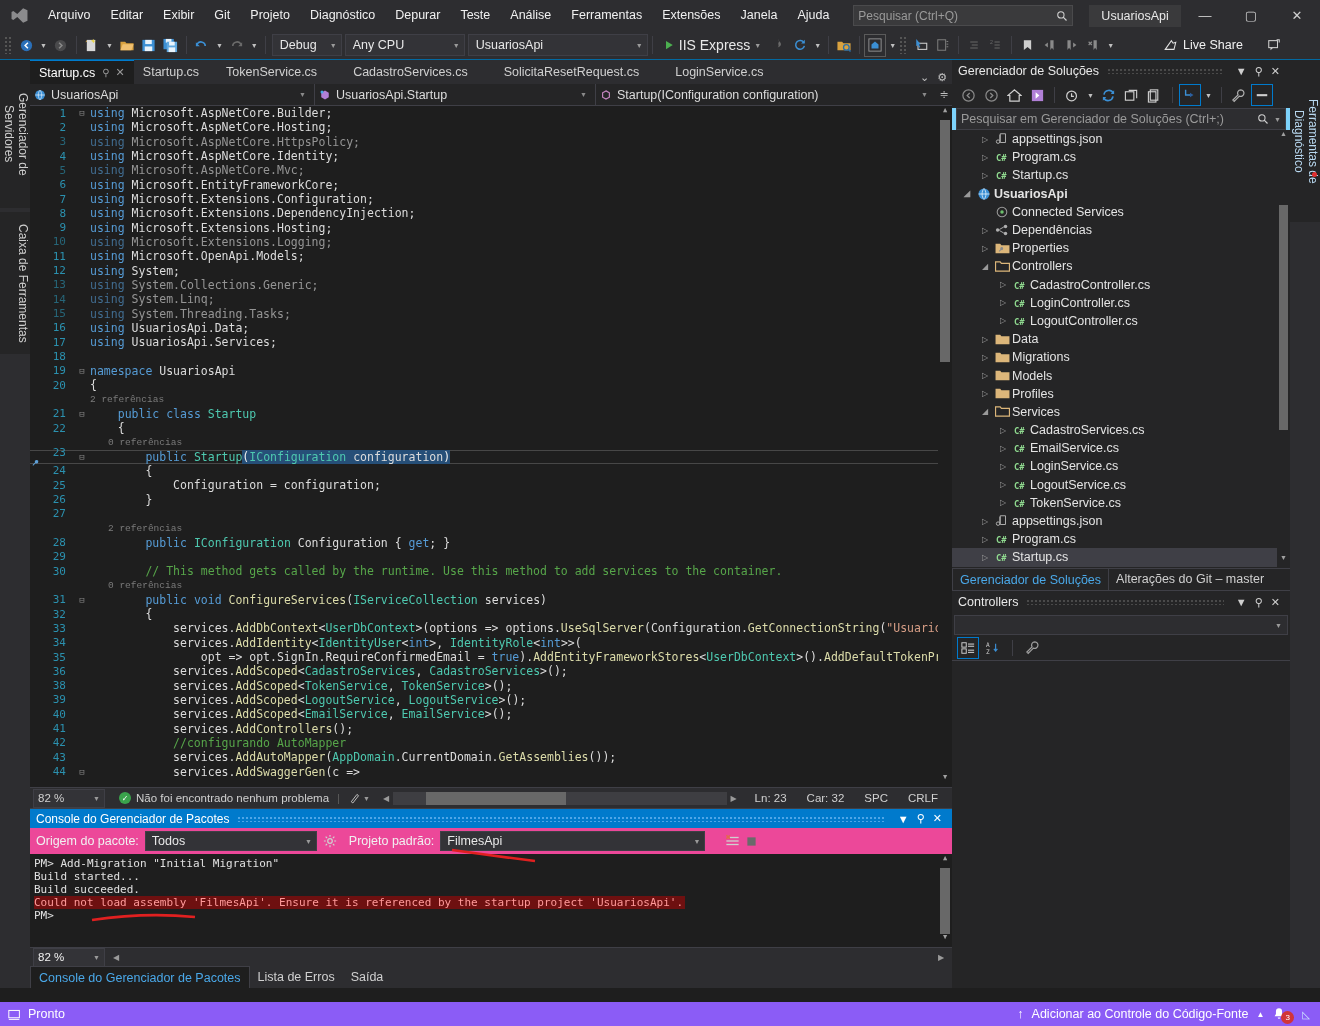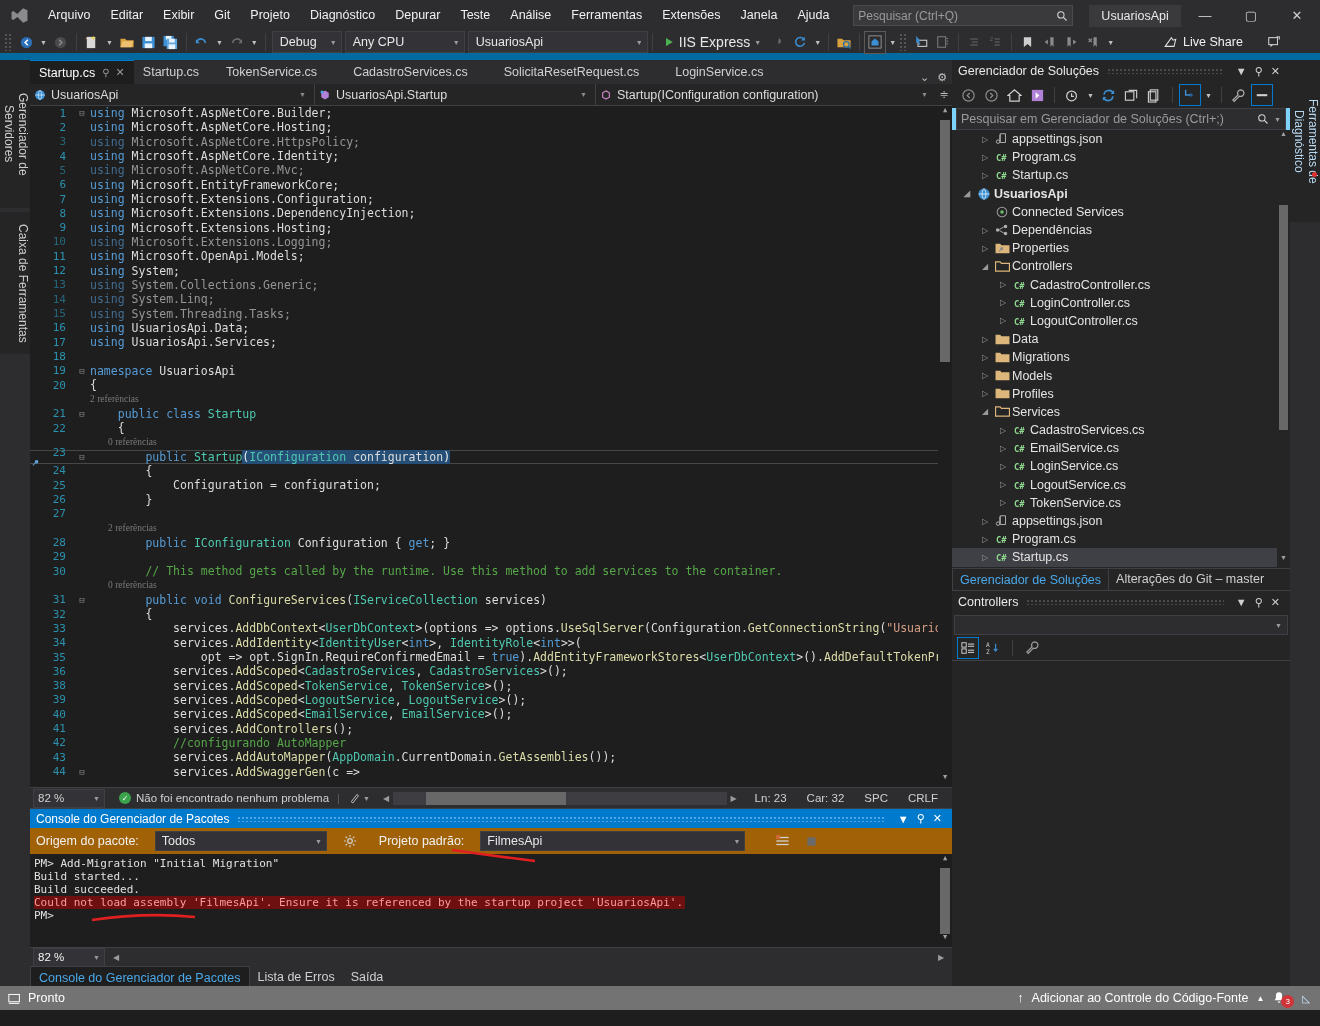--- a/index.html
+++ b/index.html
@@ -12,21 +12,21 @@
   .menu { display:flex; align-items:center; height:31px; }
   .menu-item { padding:0 10px; height:31px; line-height:31px; color:#f1f1f1; font-size:12.5px; white-space:nowrap; }
   .search-box { margin-left:14px; width:220px; height:21px; background:#3a3a3c; border:1px solid #4a4a4c;
                 display:flex; align-items:center; padding:0 4px; color:#9a9a9a; font-size:12px; }
   .search-box .ph { flex:1; }
   .win-title { margin-left:16px; background:#3a3a3c; padding:4px 12px; font-size:12.5px; color:#e8e8e8; }
   .win-ctrl { margin-left:auto; display:flex; height:31px; }
   .win-btn { width:46px; height:31px; display:flex; align-items:center; justify-content:center; color:#cfcfcf; font-size:13px; }
 
   
-  .toolbar { height:29px; background:#2d2d30; display:flex; align-items:center; padding:0 4px; border-bottom:7px solid #0369a1; }
+  .toolbar { height:29px; background:#2d2d30; display:flex; align-items:center; padding:0 4px; border-bottom:1px solid #0369a1; }
   .tb-grip { width:8px; height:18px; background:
      radial-gradient(circle, #555 1px, transparent 1px) 0 0/4px 4px; margin-right:3px; }
   .tb-btn { width:22px; height:23px; display:flex; align-items:center; justify-content:center; position:relative; }
   .tb-sep { width:1px; height:18px; background:#3f3f46; margin:0 4px; }
   .tb-caret { font-size:7px; color:#c0c0c0; padding:0 3px; }
   .combo { height:22px; background:#333337; border:1px solid #3f3f46; color:#e8e8e8;
            display:flex; align-items:center; padding:0 4px 0 7px; font-size:12.5px; }
   .combo .cap { flex:1; }
   .combo .ar { font-size:7px; color:#9a9a9a; padding-left:6px; }
   .run-btn { display:flex; align-items:center; padding:0 6px; height:23px; }
@@ -58,21 +58,21 @@
   .nav-combo .ar { margin-left:auto; font-size:7px; color:#8a8a8a; padding:0 4px; }
   .nav-split { width:16px; display:flex; align-items:center; justify-content:center; color:#c0c0c0; font-size:11px; }
 
   .code-area { flex:1; position:relative; overflow:hidden; background:#1e1e1e;
                font-family:"DejaVu Sans Mono", monospace; font-size:11.5px; }
   .code-scroll { position:absolute; inset:0 14px 0 0; overflow:hidden; }
   .code-line { height:14.32px; display:flex; align-items:center; white-space:pre; }
   .ln { width:44px; text-align:right; padding-right:8px; color:#2b91af; flex:none; font-size:11px; }
   .gl { width:16px; flex:none; display:flex; align-items:center; justify-content:center; color:#888; font-size:9px; }
   .ctext { flex:1; }
-  .code-line.annot .ctext { color:#7a7a7a; font-size:9.5px; font-family:Liberation Serif, serif; }
+  .code-line.annot .ctext { color:#7a7a7a; font-size:9.5px; font-family:Liberation Mono, monospace; }
   .k { color:#569cd6; } .s { color:#d69d85; } .c { color:#57a64a; } .t { color:#4ec9b0; } .p { color:#dcdcaa; } .w { color:#dcdcdc; }
   .dim { opacity:0.62; }
   .sel { background:#264f78; }
   .vscroll { position:absolute; top:0; right:0; width:14px; bottom:0; background:#1e1e1e; }
   .vscroll .thumb { position:absolute; left:2px; width:10px; background:#686868; }
   .vs-arrow { position:absolute; left:0; width:14px; height:14px; color:#a0a0a0; font-size:7px; text-align:center; }
 
   .estatus { height:21px; background:#2d2d30; display:flex; align-items:center; font-size:11.5px; color:#d0d0d0; border-top:1px solid #3f3f46; }
   .zoom-combo { width:72px; height:19px; margin-left:3px; background:#333337; border:1px solid #3f3f46;
                 display:flex; align-items:center; padding:0 4px; font-size:11.5px; }
@@ -84,21 +84,21 @@
   .hbar .thumb { position:absolute; left:10%; width:42%; top:0; bottom:0; background:#686868; }
   .hb-arrow { width:14px; text-align:center; color:#9a9a9a; font-size:8px; }
   .st-cell { padding:0 10px; }
 
   
   .console { height:180px; flex:none; display:flex; flex-direction:column; background:#1e1e1e; border-top:1px solid #3f3f46; }
   .console-head { height:19px; background:#007acc; display:flex; align-items:center; padding:0 6px; color:#fff; font-size:12px; }
   .console-head .dots { flex:1; height:6px; margin:0 8px;
       background:radial-gradient(circle,#4ea6e8 1px, transparent 1px) 0 0/4px 4px; }
   .console-head .hb { padding:0 4px; font-size:11px; }
-  .console-tools { height:26px; background:#a16207; display:flex; align-items:center; padding:0 6px; gap:16px; font-size:12.5px; }
+  .console-tools { height:26px; background:#ec4899; display:flex; align-items:center; padding:0 6px; gap:6px; font-size:12.5px; }
   .ct-combo { height:20px; background:#333337; border:1px solid #3f3f46; display:flex; align-items:center; padding:0 4px 0 6px; font-size:12.5px; color:#e8e8e8; }
   .ct-combo .ar { margin-left:auto; font-size:7px; color:#9a9a9a; padding-left:6px; }
   .console-body { flex:1; position:relative; background:#1e1e1e; overflow:hidden;
                   font-family:"DejaVu Sans Mono", monospace; font-size:11px; padding:3px 0 0 4px; }
   .cl { height:13px; white-space:pre; color:#e0e0e0; }
   .cl.err { background:#6e1010; color:#ff9a9a; display:inline-block; padding-right:2px; }
   .console-status { height:19px; background:#2d2d30; display:flex; align-items:center; border-top:1px solid #3f3f46; }
   .console-tabs { height:22px; background:#2d2d30; display:flex; align-items:flex-end; }
   .ctab { height:22px; padding:0 8px; display:flex; align-items:center; font-size:12.5px; color:#d0d0d0; }
   .ctab.active { background:#1e1e1e; color:#4aa8e8; border:1px solid #3f3f46; border-bottom:none; }
@@ -131,21 +131,21 @@
   .props-combo { height:20px; margin:2px 2px 0; background:#2d2d30; border:1px solid #3f3f46; display:flex; align-items:center; }
   .props-combo .ar { margin-left:auto; font-size:7px; color:#9a9a9a; padding:0 5px; }
   .props-tools { height:26px; display:flex; align-items:center; padding:0 5px; gap:3px; border-bottom:1px solid #3f3f46; }
   .props-body { flex:1; background:#252526; }
 
   .rdock { width:30px; background:#2d2d30; position:relative; flex:none; }
   .rdock .vtab { background:#252526; color:#b8d8f0; }
   .red-dot { position:absolute; width:5px; height:5px; background:#e03030; border-radius:50%; }
 
   
-  .statusbar { position:absolute; left:0; right:0; bottom:16px; height:24px; background:#737373;
+  .statusbar { position:absolute; left:0; right:0; bottom:0; height:24px; background:#8b5cf6;
                display:flex; align-items:center; color:#fff; font-size:12.5px;gap:8px; }
   .sb-left { display:flex; align-items:center; padding-left:8px; gap:7px; }
   .sb-right { margin-left:auto; display:flex; align-items:center; gap:8px; padding-right:10px; }
   .badge { width:13px; height:13px; border-radius:50%; background:#d13438; color:#fff; font-size:8px;
            display:flex; align-items:center; justify-content:center; }
   .annot-red { position:absolute; background:transparent; pointer-events:none; }
   svg { display:block; }
 </style>
 </head>
 <body>

